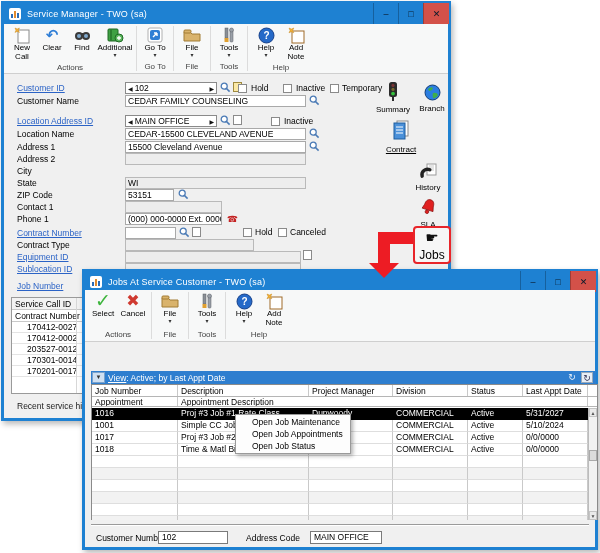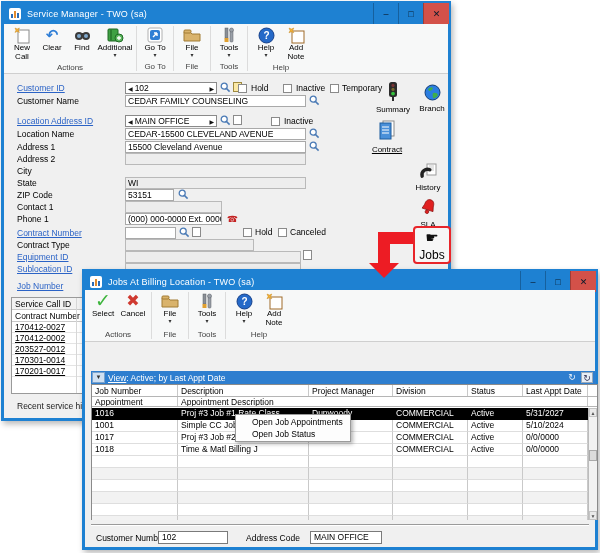--- a/index.html
+++ b/index.html
@@ -56,21 +56,21 @@
   .phoneic { position:absolute; color:#c42222; font-size:9px; line-height:10px; }
 
   .sicon { position:absolute; text-align:center; }
   .sicon .slabel { font-size:8px; margin-top:1px; }
 
   .listbox { position:absolute; left:7px; top:293px; width:100px; height:97px;
              background:#fff; border:1px solid #9a9a9a; overflow:hidden; }
   .lhead { height:12px; line-height:12px; padding-left:3px; background:#f2f2f2;
            border-bottom:1px solid #c9c9c9; }
   .lhead.sub { background:#fff; }
-  .lrow  { height:11px; line-height:11px; padding-left:3px; border-bottom:1px solid #e4e4e4;text-decoration:underline; }
+  .lrow  { height:11px; line-height:11px; padding-left:15px; border-bottom:1px solid #e4e4e4; }
   .lcol-sep { position:absolute; top:0; bottom:0; left:64px; width:1px; background:#d7d7d7; }
 
   
   .viewbar { position:absolute; left:6px; top:99px; width:505px; height:13px; background:#2e7ecf;
              color:#fff; display:flex; align-items:center; font-size:8.5px; }
   .vb-drop { width:13px; height:11px; margin:0 3px 0 1px; background:#cfe0f2; border:1px solid #7aa2cc;
              color:#333; font-size:6px; line-height:9px; text-align:center; }
   .vb-ic { width:12px; height:11px; margin-right:3px; font-size:9px; line-height:11px; text-align:center;
            color:#eaf2fa; }
   .vb-ic.btn { background:#e8eef5; color:#335; border:1px solid #9ab; }
@@ -385,21 +385,21 @@
       <div class="slabel">Summary</div>
     </div>
     <div class="sicon" style="left:410px; top:80px; width:36px;">
       <svg width="17" height="17">
           <circle cx="8.5" cy="8.5" r="7.5" fill="#2a7de0" stroke="#123e78"></circle>
           <path d="M4 5 q3-3 5-1 q-1 3-4 3 z" fill="#3fae4a"></path>
           <path d="M9 9 q4-1 5 2 q-2 4-5 3 q-1-3 0-5 z" fill="#3fae4a"></path>
         </svg>
       <div class="slabel">Branch</div>
     </div>
-    <div class="sicon" style="left:365px; top:116px; width:36px;text-decoration:underline;">
+    <div class="sicon" style="left:379px; top:116px; width:36px;text-decoration:underline;">
       <svg width="20" height="22">
           <rect x="6" y="1" width="11" height="15" fill="#fff" stroke="#8a8a8a"></rect>
           <rect x="3" y="3" width="11" height="16" fill="#4a90d9" stroke="#1d5c9e"></rect>
           <path d="M5 7 h7 M5 10 h7 M5 13 h7" stroke="#fff" stroke-width="1"></path>
         </svg>
       <div class="slabel">Contract</div>
     </div>
     <div class="sicon" style="left:406px; top:158px; width:36px;">
       <svg width="18" height="18">
           <rect x="8" y="2" width="9" height="11" fill="#fff" stroke="#9a9a9a"></rect>
@@ -426,21 +426,21 @@
   </div>
 
   <div class="win" style="left:82px; top:269px; width:516px; height:281px; z-index:20;">
 
     <div class="titlebar">
       <span class="tb-appicon">
           <i style="height:4px"></i>
           <i class="b2" style="height:7px"></i>
           <i style="height:5px"></i>
         </span>
-      <span class="tb-title">Jobs At Billing Location  -  TWO (sa)</span>
+      <span class="tb-title">Jobs At Service Customer  -  TWO (sa)</span>
       <span class="wbtns">
         <span class="wbtn">–</span>
         <span class="wbtn">□</span>
         <span class="wbtn close">✕</span>
       </span>
     </div>
 
     <div class="toolbar" style="top:18px; height:52px;">
       <div class="tgroup">
         <div class="tbtns">
@@ -620,20 +620,21 @@
           </div>
         </div>
       <div class="sbar">
         <div class="sarrow">▲</div>
         <div class="sthumb"></div>
         <div class="sarrow dn">▼</div>
       </div>
     </div>
 
     <div class="menu" id="w2-menu">
+        <div class="mitem">Open Job Maintenance</div>
         <div class="mitem">Open Job Appointments</div>
         <div class="mitem">Open Job Status</div>
       </div>
 
     <div class="sepline"></div>
     <span class="f2label" style="left:11px; top:261px;">Customer Number</span>
     <span class="f2field" style="left:73px; top:259px; width:70px;">102</span>
     <span class="f2label" style="left:161px; top:261px;">Address Code</span>
     <span class="f2field" style="left:225px; top:259px; width:72px;">MAIN OFFICE</span>
   </div>

